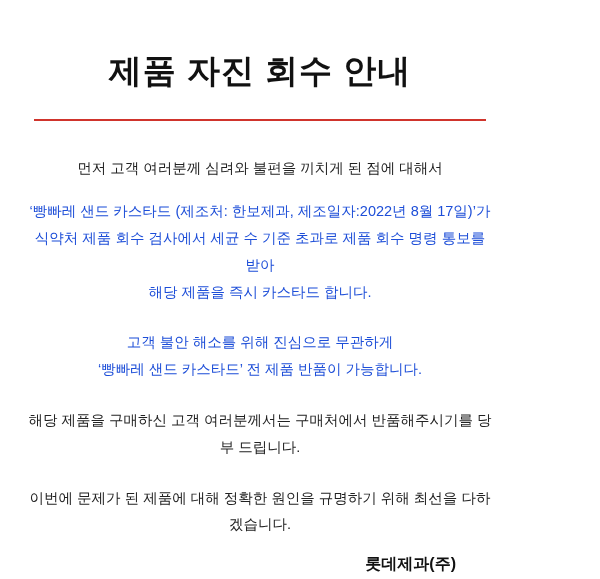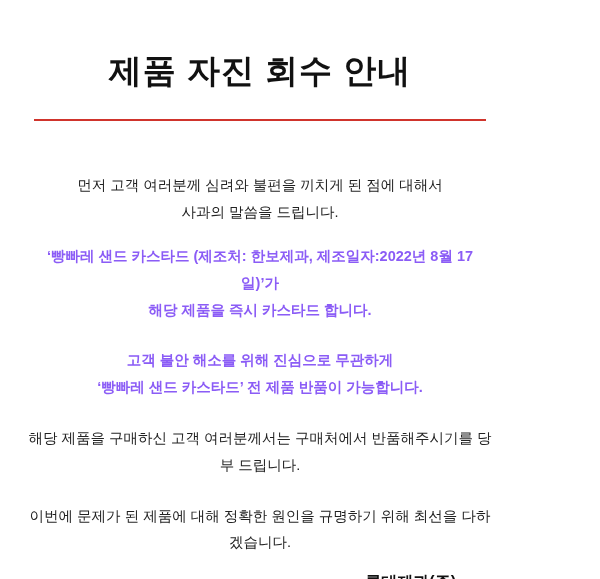--- a/index.html
+++ b/index.html
@@ -38,25 +38,25 @@
     width: calc(100% - 12px);
   }
   .body-block {
     margin-top: 34px;
   }
   .para {
     text-align: center;
     font-size: 14.5px;
     line-height: 1.85;
     color: #222222;
-    margin: 17px 0 18px 0;
+    margin: 0 0 18px 0;
   }
   .para.bold {
-    font-weight: bold;
-    color: #8b5cf6;
+    font-weight: normal;
+    color: #1d4ed8;
   }
   .para.tight {
     margin-bottom: 16px;
   }
   .para.gap-lg {
     margin-bottom: 24px;
   }
   .signature {
     margin-top: auto;
     margin-bottom: 18px;
@@ -76,25 +76,25 @@
 <div class="notice">
 
   <h1 class="notice-title">제품 자진 회수 안내</h1>
 
   <hr class="title-rule" style="border-top-color: rgb(208, 52, 44);">
 
   <div class="body-block">
 
     <p class="para tight">
       <span class="line">먼저 고객 여러분께 심려와 불편을 끼치게 된 점에 대해서</span>
-      <span class="line">사과의 말씀을 드립니다.</span>
     </p>
 
     <p class="para bold gap-lg">
       <span class="line">‘빵빠레 샌드 카스타드 (제조처: 한보제과, 제조일자:2022년 8월 17일)’가</span>
+      <span class="line">식약처 제품 회수 검사에서 세균 수 기준 초과로 제품 회수 명령 통보를 받아</span>
       <span class="line">해당 제품을 즉시 카스타드 합니다.</span>
     </p>
 
     <p class="para bold gap-lg">
       <span class="line">고객 불안 해소를 위해 진심으로 무관하게</span>
       <span class="line">‘빵빠레 샌드 카스타드’ 전 제품 반품이 가능합니다.</span>
     </p>
 
     <p class="para gap-lg">
       <span class="line">해당 제품을 구매하신 고객 여러분께서는 구매처에서 반품해주시기를 당부 드립니다.</span>

